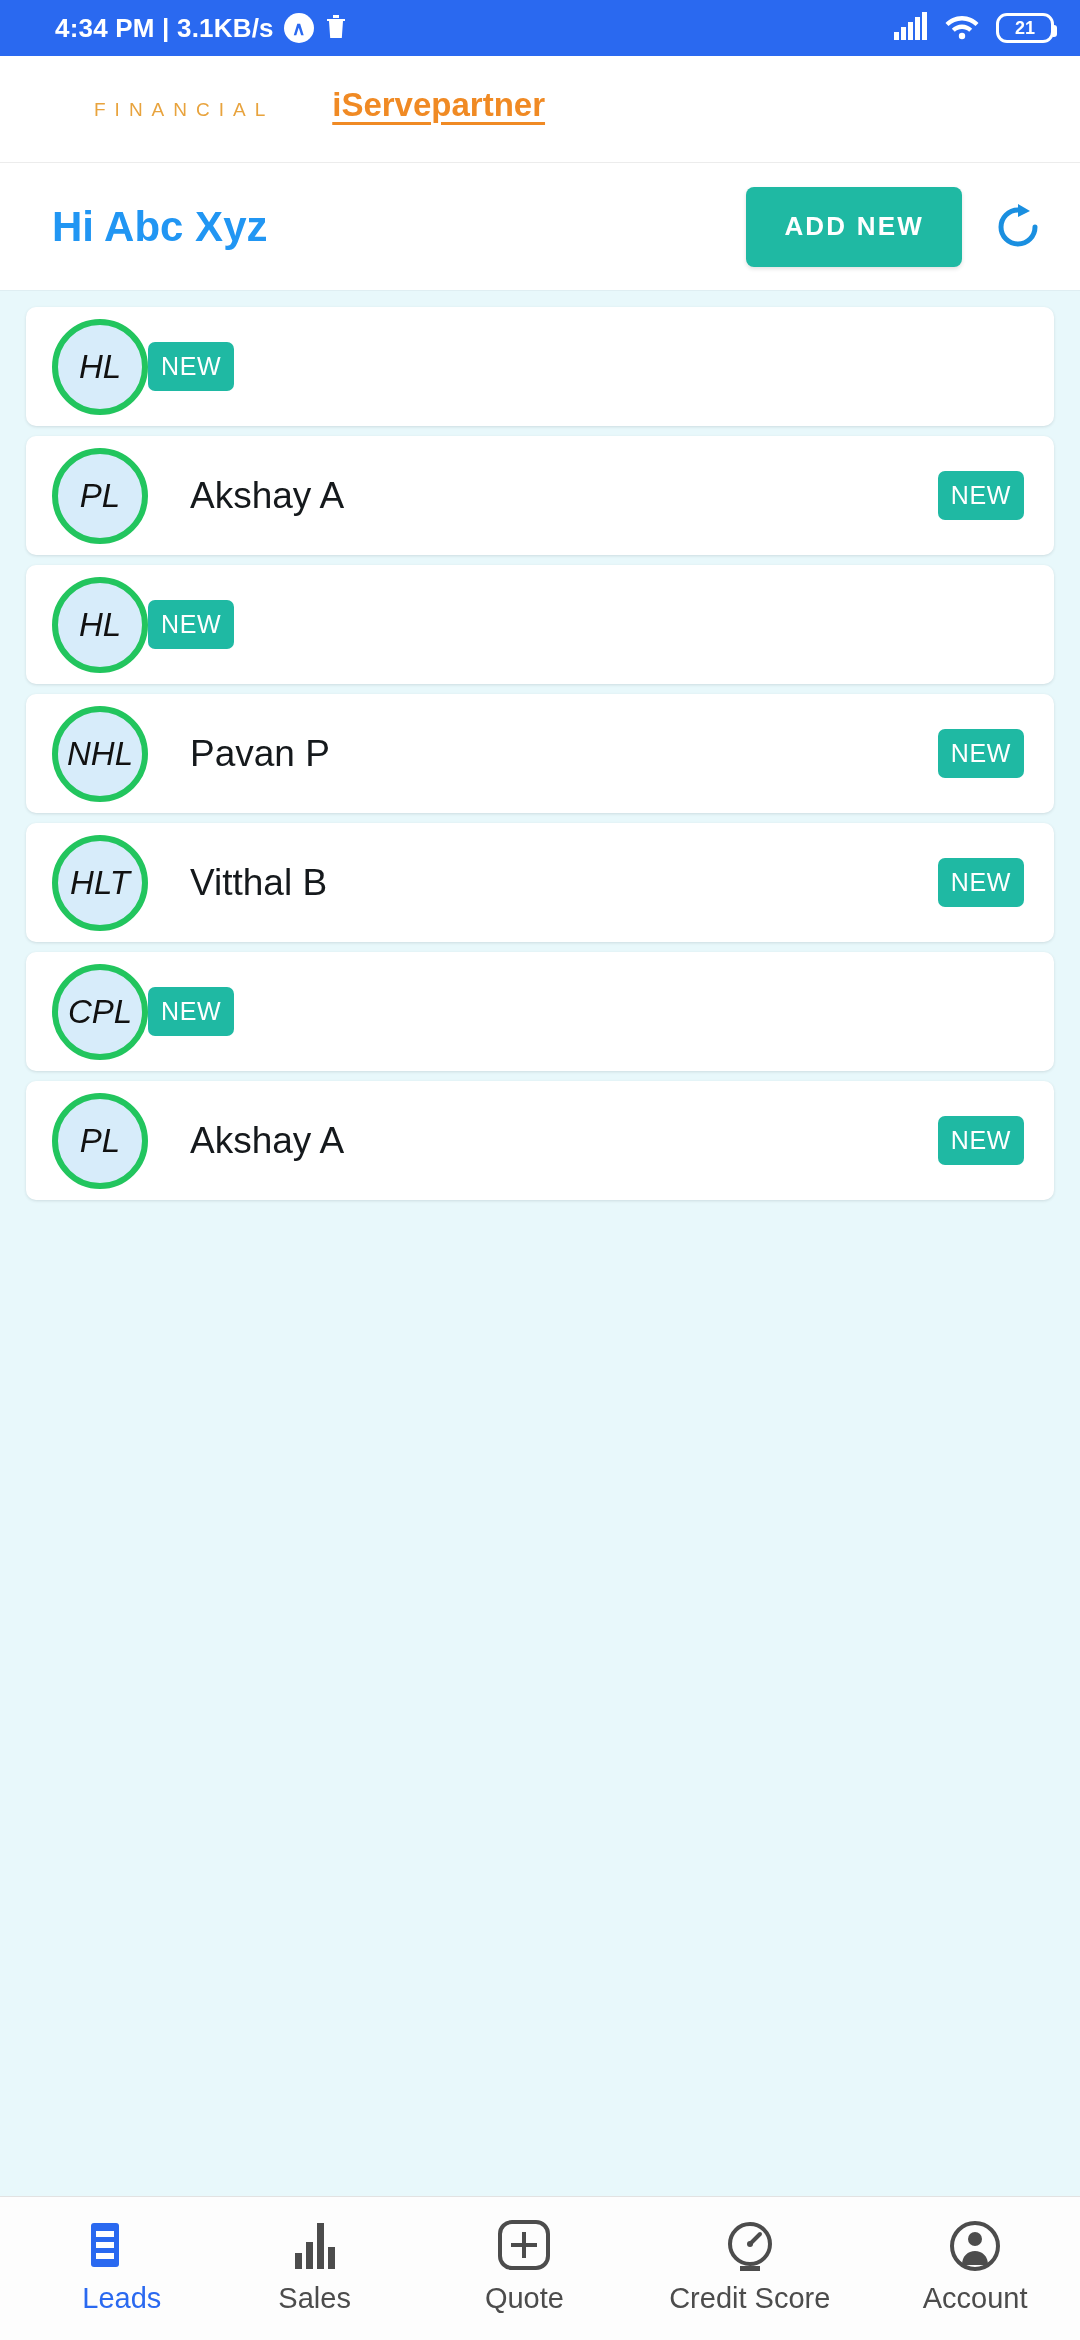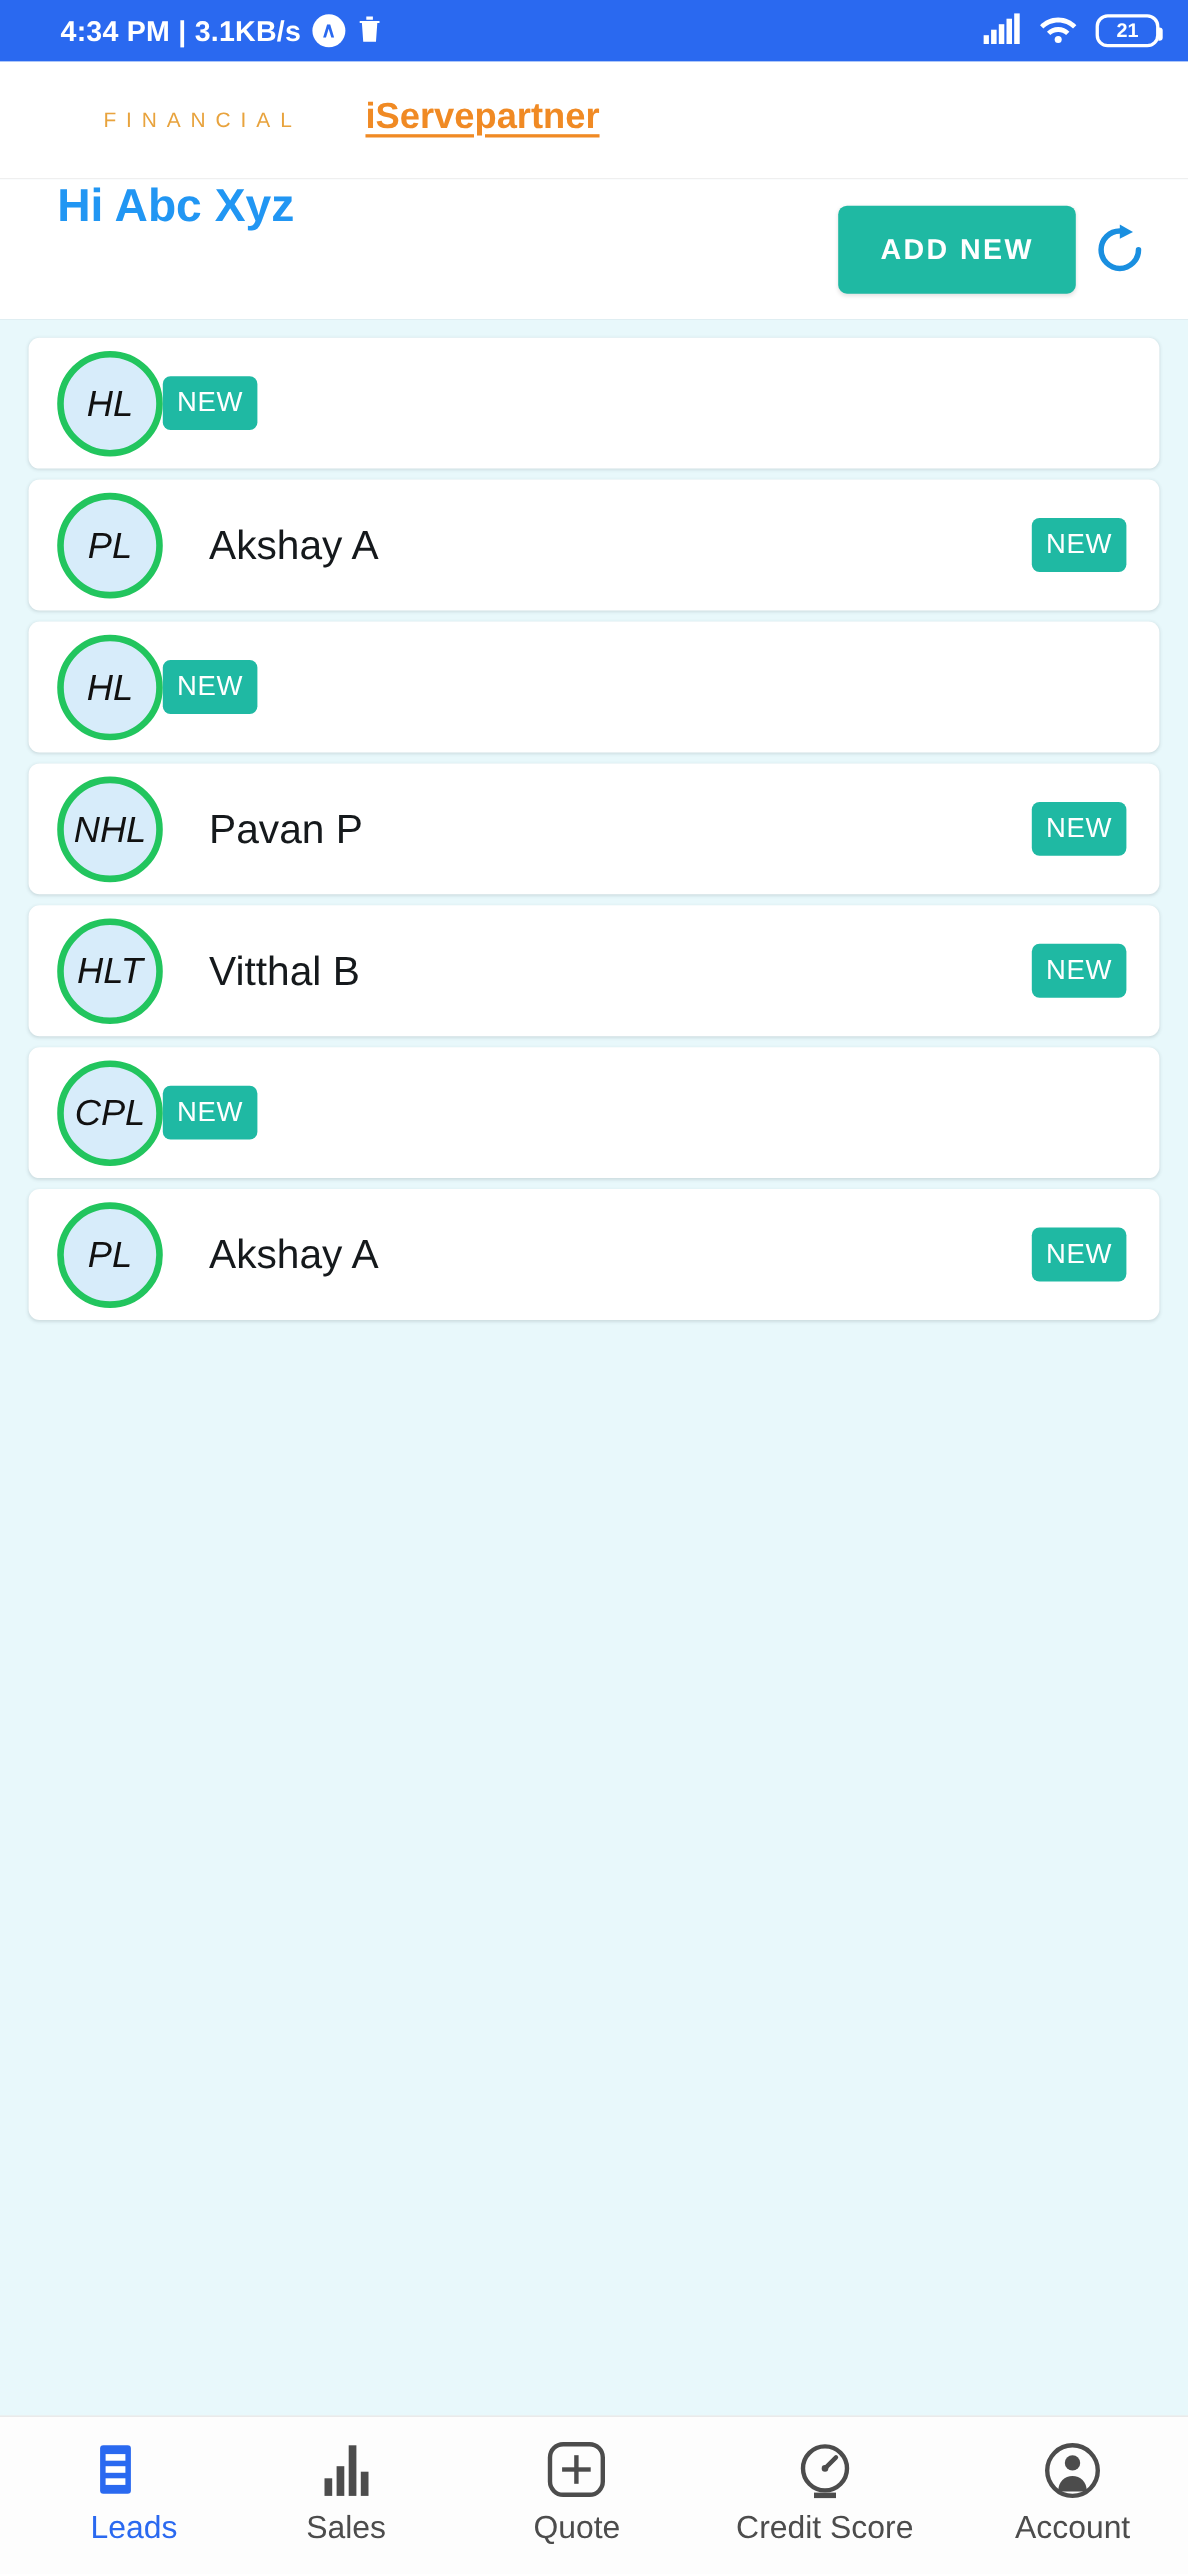--- a/index.html
+++ b/index.html
@@ -50,26 +50,26 @@
     margin-left:60px; font-weight:400;
   }
   .brand-link {
     margin-left:58px; font-size:33px; font-weight:bold; color:#f08a24;
     text-decoration:underline; text-underline-offset:6px; text-decoration-thickness:3px;
     align-self:center; margin-top:-8px;
   }
 
   
   .greet {
-    flex:0 0 128px; background:#fff; display:flex; 
+    flex:0 0 128px; background:#fff; display:flex; align-items:center;
     justify-content:space-between; padding:0 34px 0 52px;
     border-bottom:1px solid #dfeef2;
   }
   .greet-text { font-size:42px; font-weight:bold; color:#2196f3; }
-  .greet-actions { display:flex; align-items:center; gap:12px; }
+  .greet-actions { display:flex; align-items:center; gap:28px; }
   .btn-add {
     background:#1fb9a3; color:#fff; border:none; border-radius:8px;
     height:80px; padding:0 38px; font-size:26px; font-weight:bold;
     letter-spacing:2.2px; cursor:pointer; font-family:"Liberation Sans", sans-serif;
     box-shadow:0 2px 4px rgba(0,0,0,.12);
   }
   .refresh-ico { width:56px; height:56px; display:flex; align-items:center; justify-content:center; cursor:pointer; }
 
   
   .list { flex:1 1 auto; background:#e8f8fb; padding:16px 26px 0 26px; overflow:hidden; }

